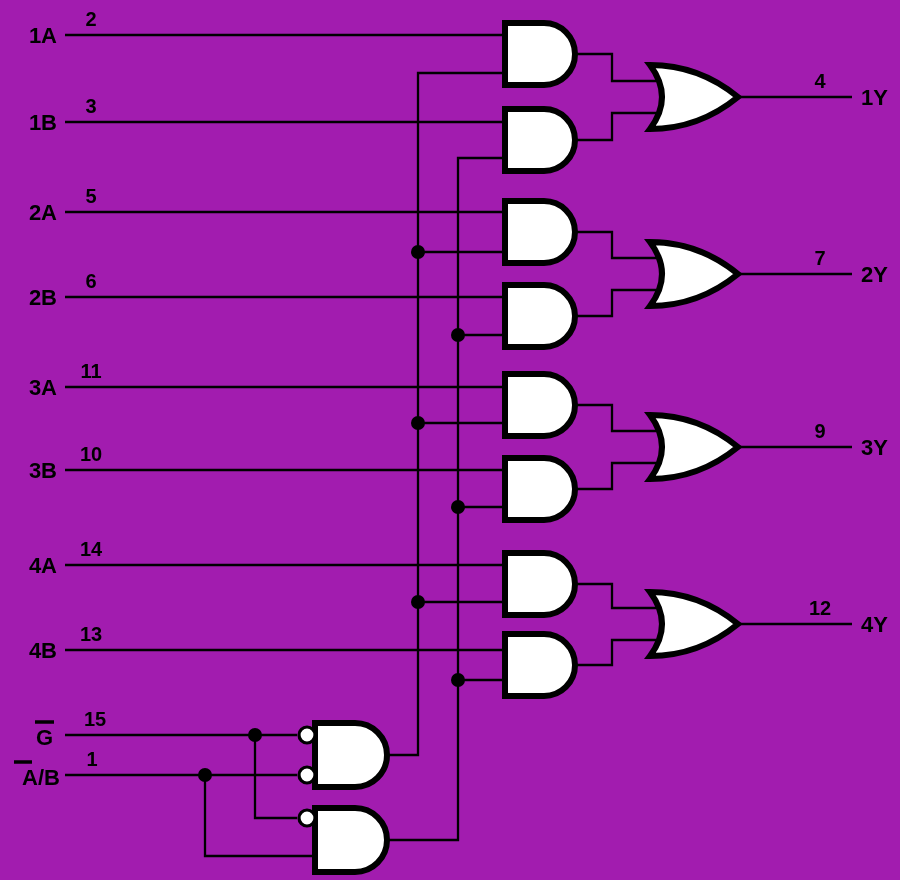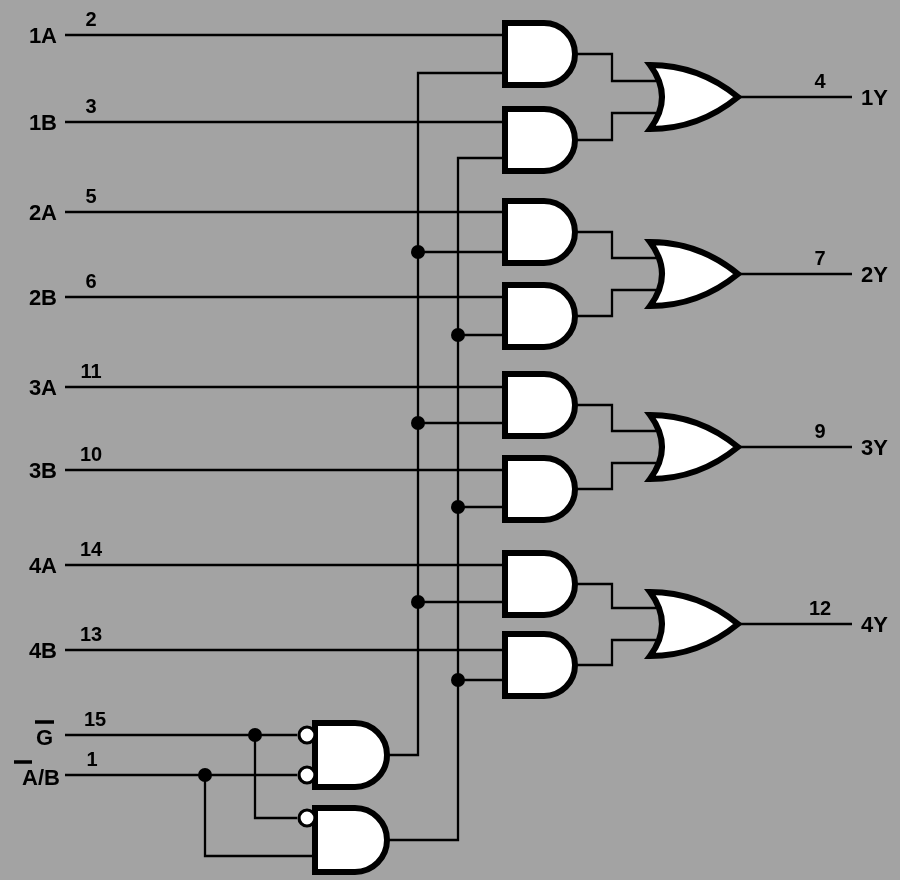--- a/index.html
+++ b/index.html
@@ -1,16 +1,16 @@
 <!DOCTYPE html>
 <html><head>
 <meta charset="utf-8">
 <style>
   html,body { margin:0; padding:0; background:#ffffff; }
-  .stage { position:relative; width:900px; height:880px; background:#a3a3a3; overflow:hidden; }
+  .stage { position:relative; width:900px; height:880px; background:#a21caf; overflow:hidden; }
   svg { display:block; }
   .wire   { stroke:#000000; stroke-width:2.3; fill:none; }
   .gate   { stroke:#000000; stroke-width:6;   fill:#ffffff; stroke-linejoin:miter; }
   .bubble { stroke:#000000; stroke-width:3.2; fill:#ffffff; }
   .dot    { fill:#000000; stroke:none; }
   .bar    { stroke:#000000; stroke-width:3.5; }
   .lbl    { font-family:"Liberation Sans", sans-serif; font-weight:700; font-size:22px; fill:#000000; }
   .pin    { font-family:"Liberation Sans", sans-serif; font-weight:700; font-size:20px; fill:#000000; }
 </style>
 </head>

